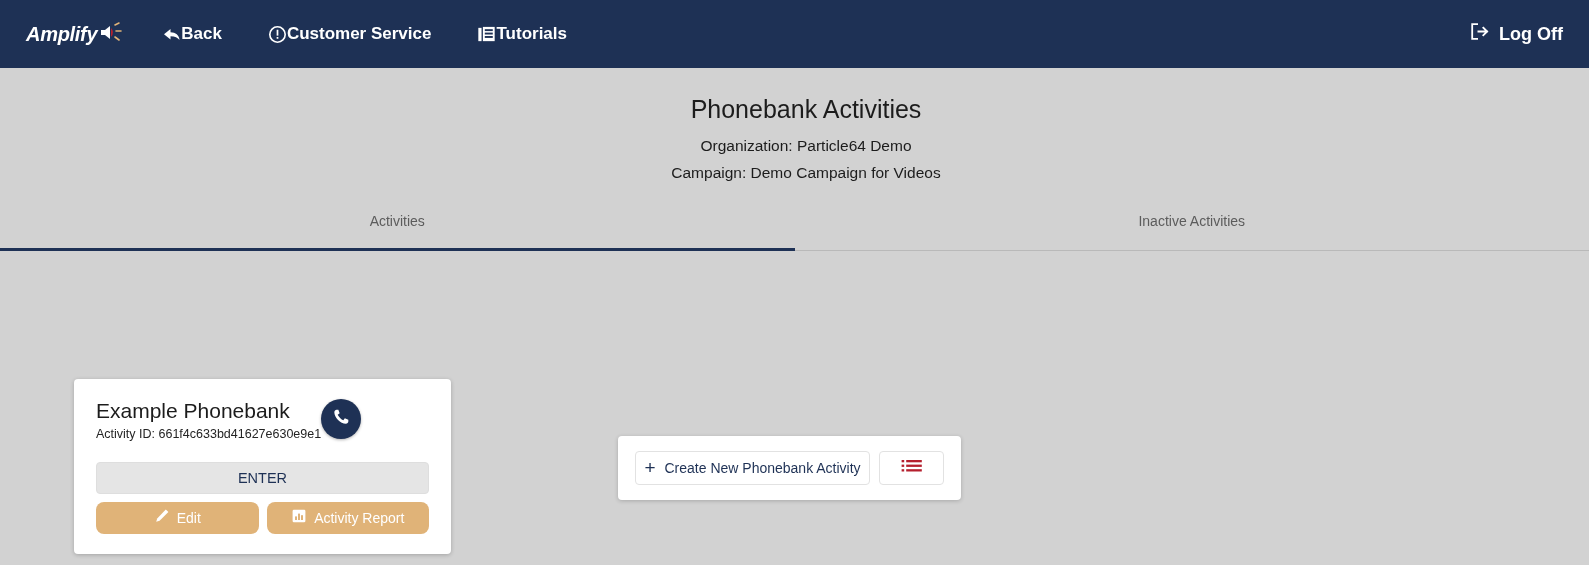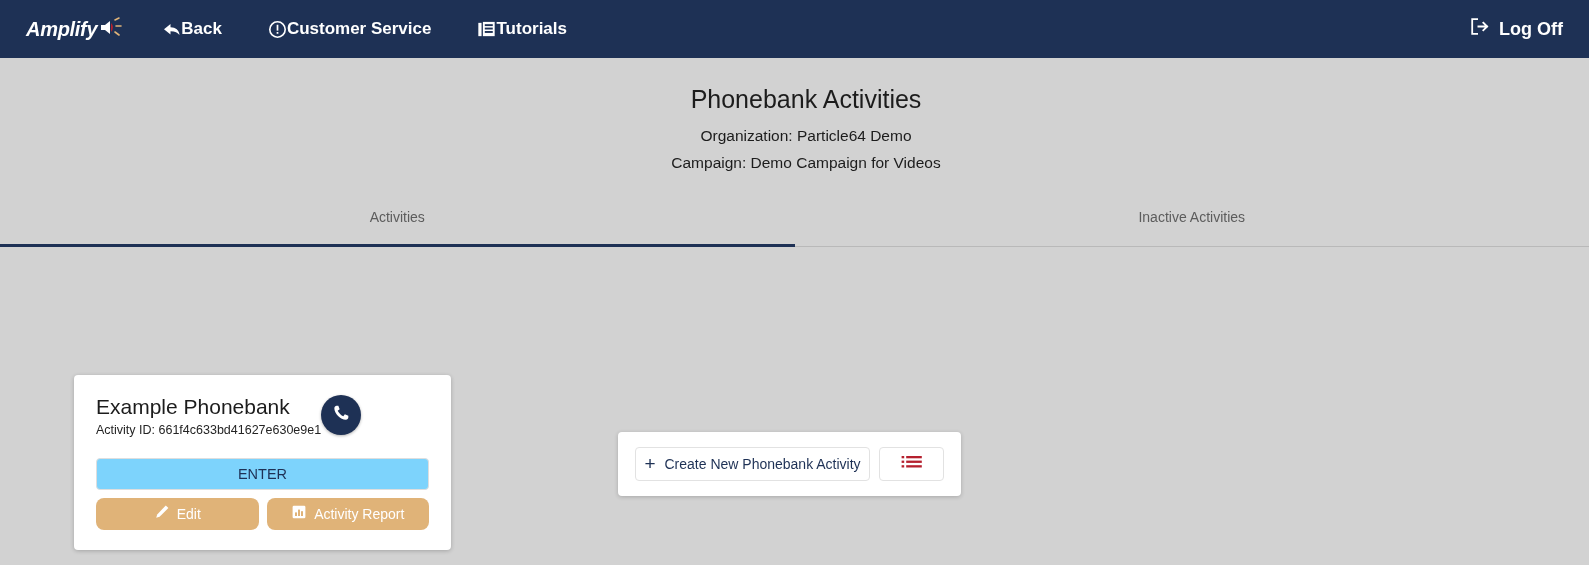--- a/index.html
+++ b/index.html
@@ -12,21 +12,21 @@
 
   body {
     background: #d2d2d2;
     font-family: "Liberation Sans", sans-serif;
     color: #222;
     -webkit-font-smoothing: antialiased;
   }
 
   
   .topnav {
-    height: 58px;
+    height: 68px;
     background: #1e3155;
     display: flex;
     align-items: center;
     padding: 0 22px 0 22px;
     position: relative;
   }
 
   .logo {
     display: flex;
     align-items: center;
@@ -88,21 +88,21 @@
   .page-sub {
     font-size: 15.5px;
     color: #1c1c1c;
     margin-top: 12px;
     line-height: 1.35;
   }
   .page-sub.second { margin-top: 6px; }
 
   
   .tabs {
-    margin-top: 28px;
+    margin-top: 22px;
     display: flex;
     height: 45px;
     position: relative;
     border-bottom: 1px solid #b9b9b9;
   }
   .tab {
     flex: 1;
     display: flex;
     align-items: flex-start;
     justify-content: center;
@@ -170,21 +170,21 @@
     box-shadow: 0 1px 3px rgba(0,0,0,0.3);
     cursor: pointer;
   }
 
   .enter-btn {
     display: block;
     width: 100%;
     margin-top: 21px;
     height: 32px;
     line-height: 30px;
-    background: #7dd3fc;
+    background: #e5e5e5;
     border: 1px solid #dedede;
     border-radius: 4px;
     color: #1e3155;
     font-size: 14.5px;
     text-align: center;
     cursor: pointer;
     font-family: "Liberation Sans", sans-serif;
   }
 
   .btn-row {

